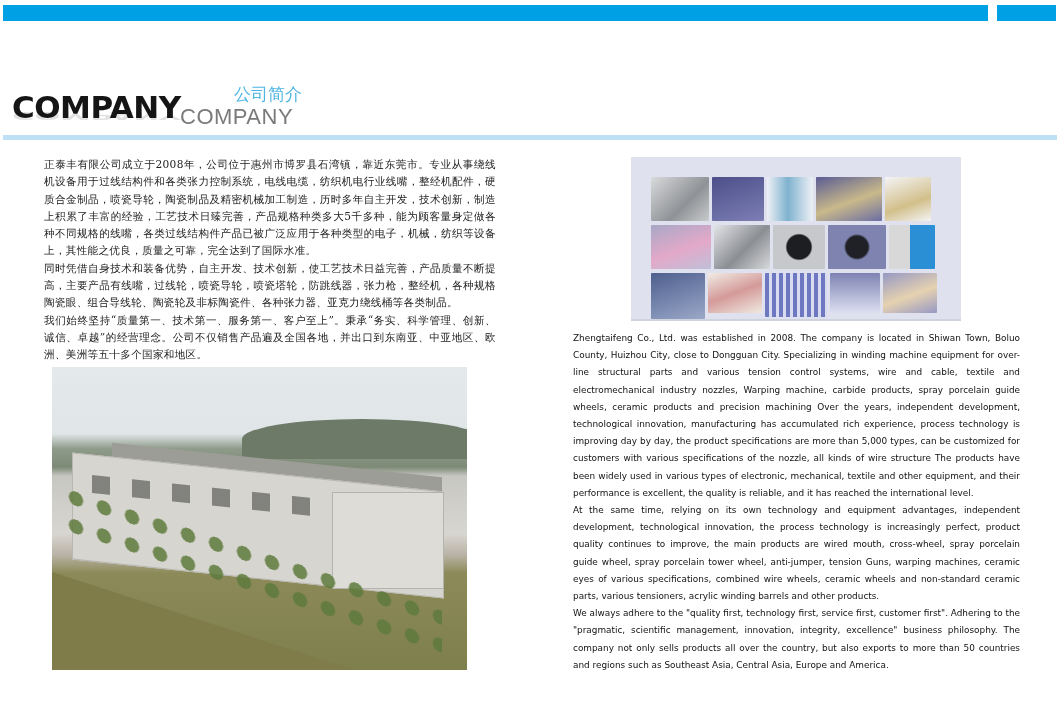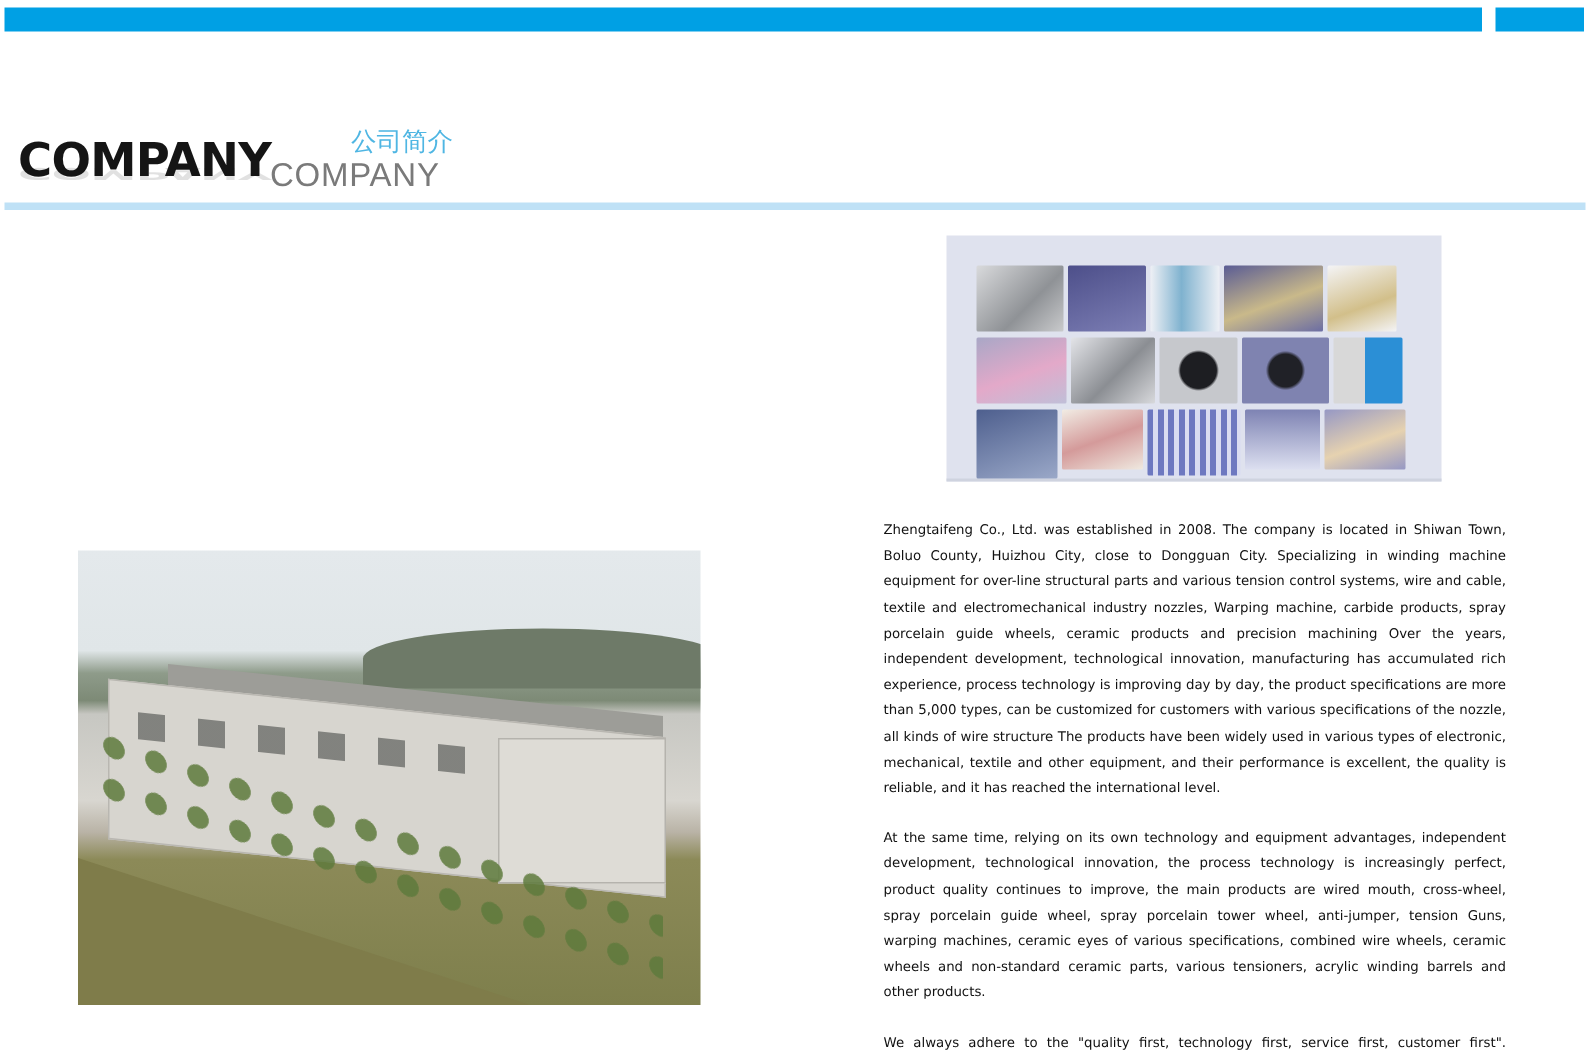--- a/index.html
+++ b/index.html
@@ -56,38 +56,41 @@
     }
     .prod-grid { position: absolute; left: 20px; top: 20px; width: 288px; }
     .prod-row { display: flex; gap: 3px; margin-bottom: 4px; }
     .prod { height: 44px; border-radius: 1px; }
 
     .en-text {
       position: absolute; left: 573px; top: 330px; width: 447px;
       font-family: "DejaVu Sans", sans-serif; font-size: 8.9px; line-height: 17.2px; color: #111;
       text-align: justify;
     }
-    .en-text p { margin: 16px; }
+    .en-text p { margin: 0; }
   </style>
 </head>
 <body>
 
 <div class="top-bar main"></div>
 <div class="top-bar tail"></div>
 
 <div class="title-wrap">
   <div class="title-company">COMPANY</div>
   <div class="title-reflect">COMPANY</div>
   <div class="title-profile">COMPANY</div>
   <div class="title-cn">公司简介</div>
 </div>
 
 <div class="divider"></div>
 
 <div class="cn-text">
+  <p>正泰丰有限公司成立于2008年，公司位于惠州市博罗县石湾镇，靠近东莞市。专业从事绕线机设备用于过线结构件和各类张力控制系统，电线电缆，纺织机电行业线嘴，整经机配件，硬质合金制品，喷瓷导轮，陶瓷制品及精密机械加工制造，历时多年自主开发，技术创新，制造上积累了丰富的经验，工艺技术日臻完善，产品规格种类多大5千多种，能为顾客量身定做各种不同规格的线嘴，各类过线结构件产品已被广泛应用于各种类型的电子，机械，纺织等设备上，其性能之优良，质量之可靠，完全达到了国际水准。</p>
+  <p>同时凭借自身技术和装备优势，自主开发、技术创新，使工艺技术日益完善，产品质量不断提高，主要产品有线嘴，过线轮，喷瓷导轮，喷瓷塔轮，防跳线器，张力枪，整经机，各种规格陶瓷眼、组合导线轮、陶瓷轮及非标陶瓷件、各种张力器、亚克力绕线桶等各类制品。</p>
+  <p>我们始终坚持“质量第一、技术第一、服务第一、客户至上”。秉承“务实、科学管理、创新、诚信、卓越”的经营理念。公司不仅销售产品遍及全国各地，并出口到东南亚、中亚地区、欧洲、美洲等五十多个国家和地区。</p>
 </div>
 
 <div class="photo-factory">
   <div class="hill"></div>
   <div class="roof"></div>
   <div class="building"></div>
   <div class="windows"></div>
   <div class="wing"></div>
   <div class="lawn"></div>
   <div class="trees"></div>

